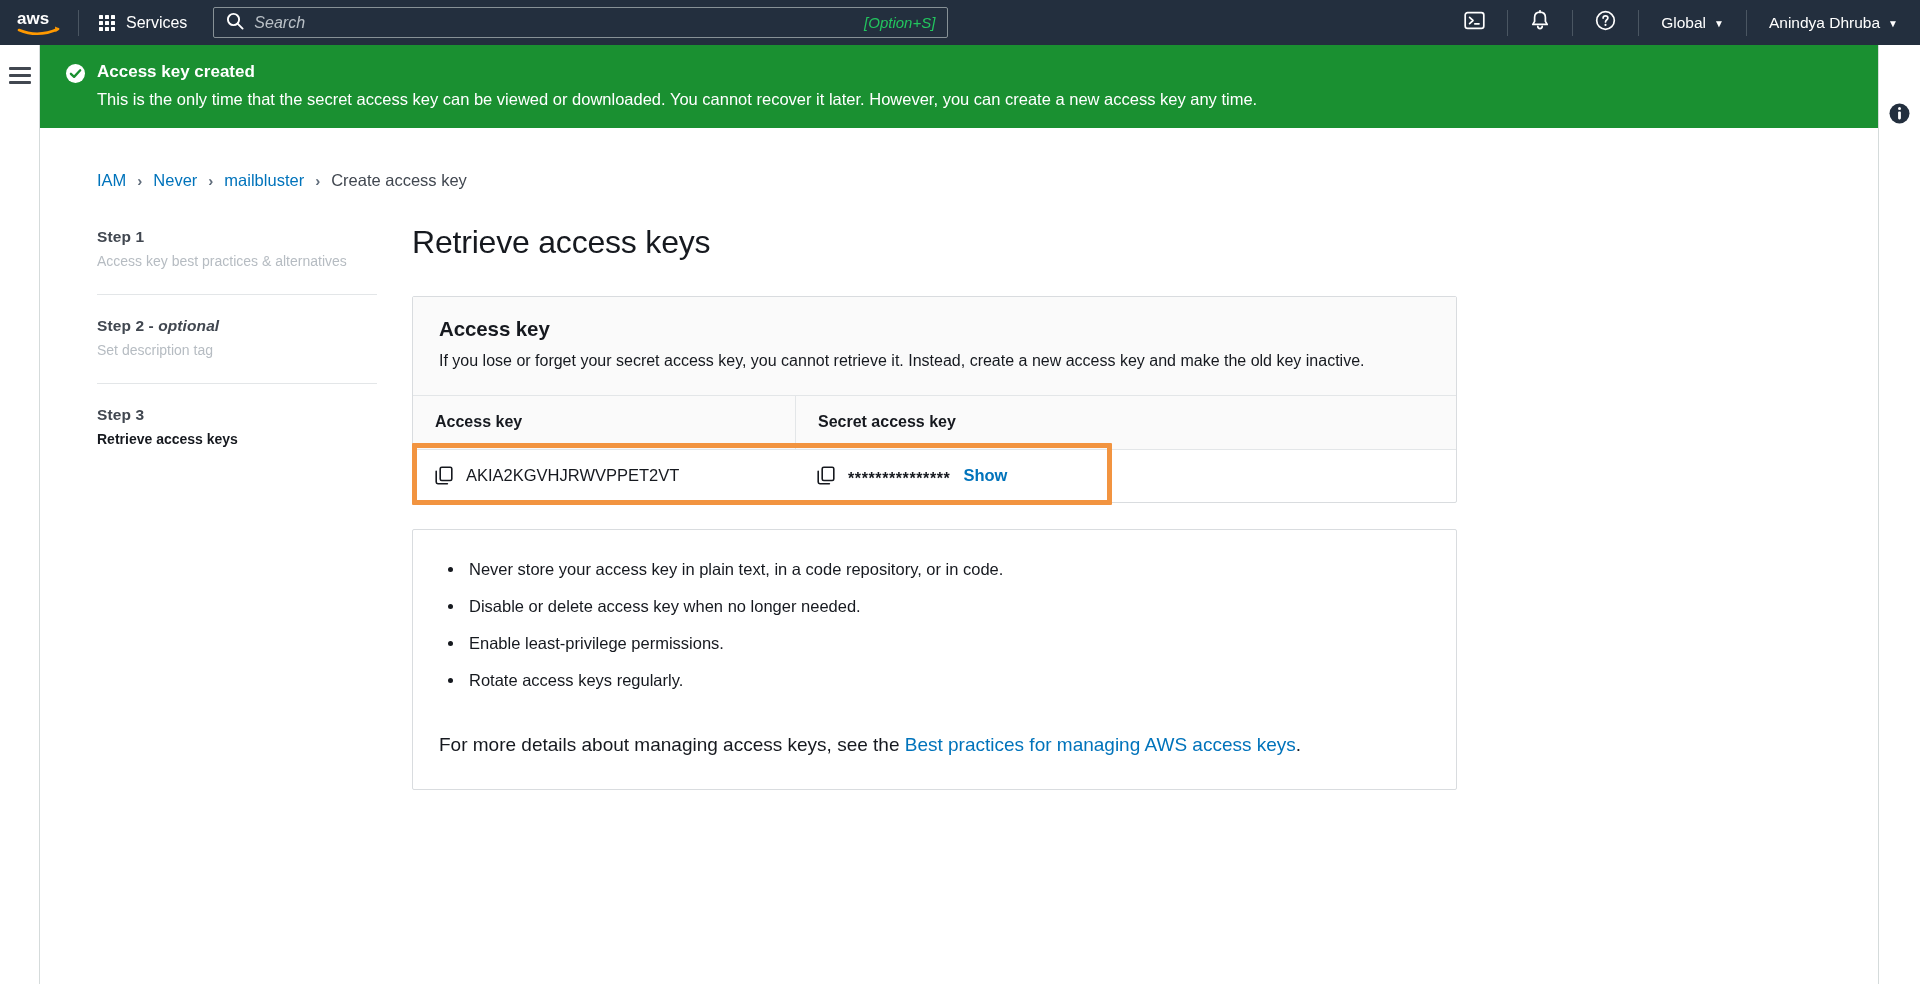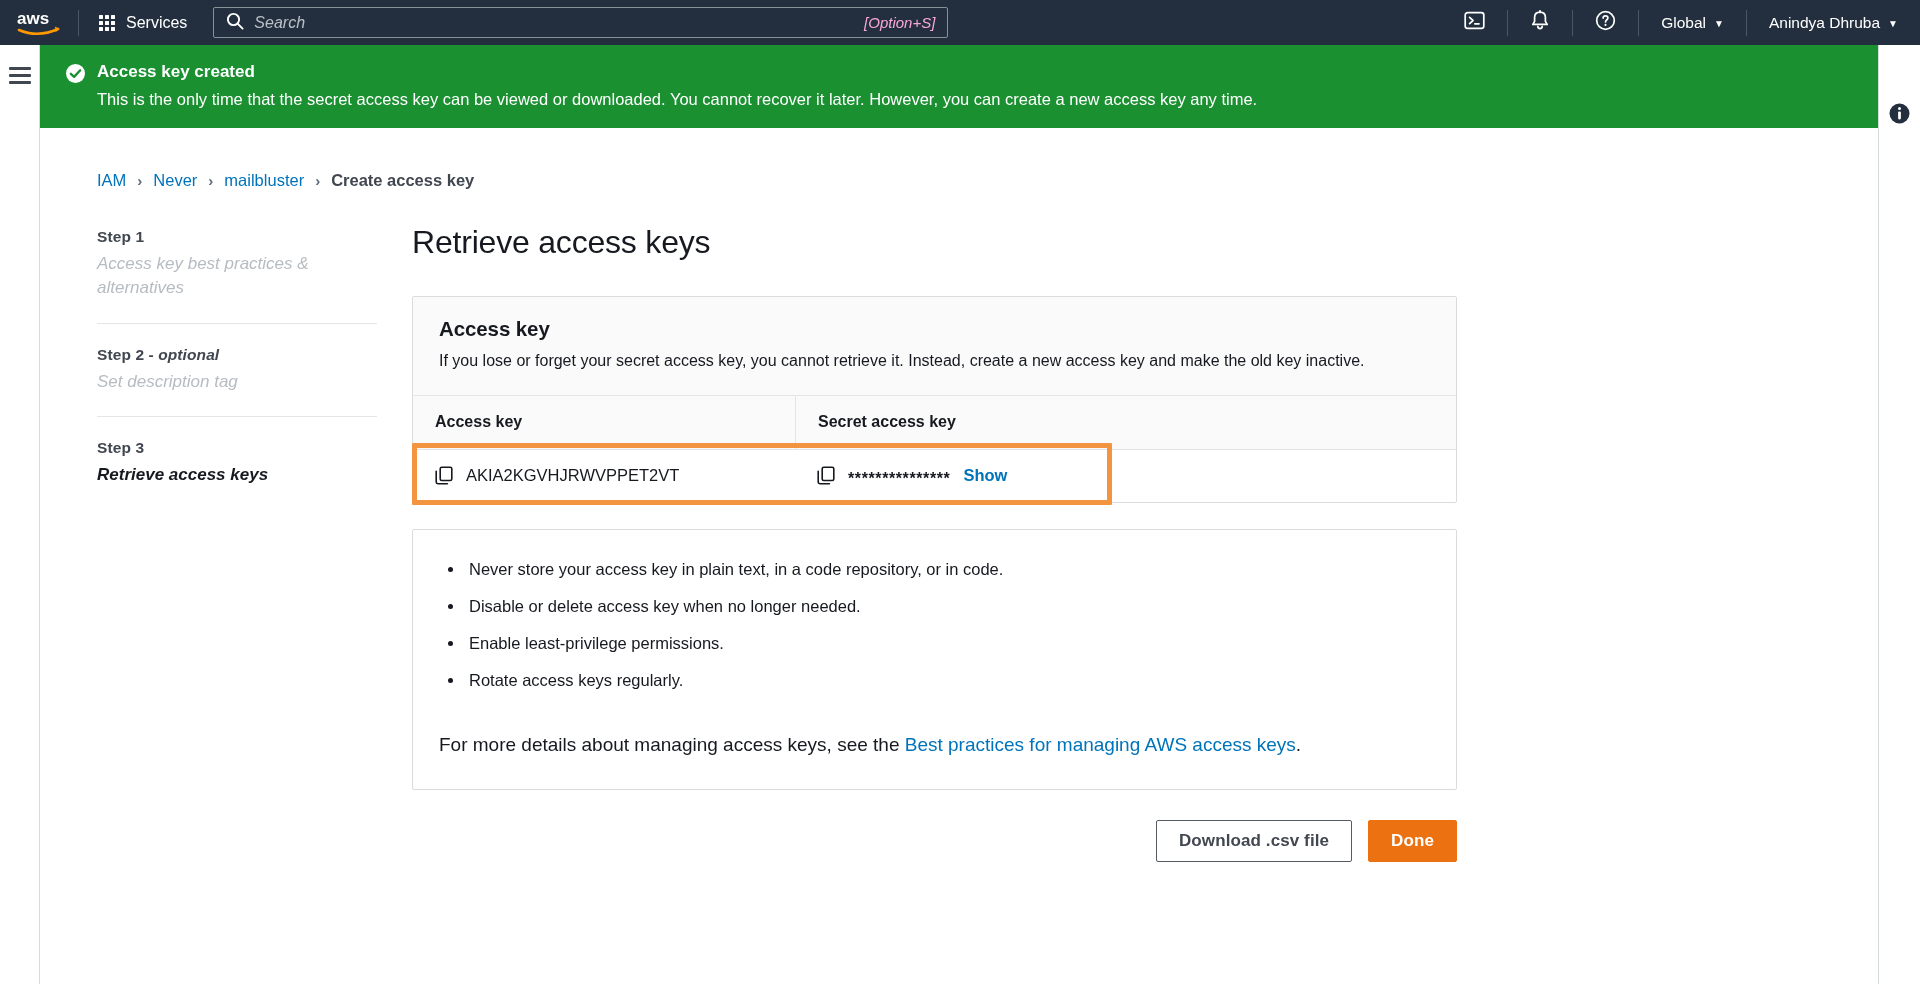--- a/index.html
+++ b/index.html
@@ -74,21 +74,21 @@
     background: transparent;
     border: none;
     outline: none;
     color: #ffffff;
     font-size: 16px;
     font-style: italic;
     font-family: "Liberation Sans", sans-serif;
   }
   .search-input::placeholder { color: #b9c0c6; font-style: italic; opacity: 1; }
   .search-hint {
-    color: #f9a8d4;
+    color: #22c55e;
     font-size: 15px;
     font-style: italic;
     margin-left: 10px;
     white-space: nowrap;
     text-align: center;
   }
 
   .nav-right {
     margin-left: auto;
     display: flex;
@@ -199,21 +199,21 @@
   }
   .breadcrumb {
     display: flex;
     align-items: center;
     gap: 11px;
     font-size: 16.5px;
     padding: 43px 0 0 57px;
     font-weight: bold;
   }
   .bc-link { color: #0073bb; cursor: pointer; font-weight: normal;}
-  .bc-current { color: #414750; font-weight: bold; }
+  .bc-current { color: #414750; font-weight: normal; }
   .bc-sep { color: #5f6b7a; font-size: 15px; font-weight: bold; }
 
   .body-row {
     display: flex;
     padding: 34px 0 0 57px;
   }
 
   
   .steps {
     width: 300px;
@@ -224,25 +224,24 @@
   .step-block + .step-block { border-top: 1px solid #e3e6e8; padding-top: 22px; }
   .step-num {
     font-size: 15.5px;
     color: #414750;
     font-weight: bold;
     margin-bottom: 6px;
     letter-spacing: 0.1px;
   }
   .step-num em { font-style: italic; font-weight: bold; }
   .step-label {
-    font-size: 17px;
+    font-size: 14px;
     color: #b6bcc2;
     line-height: 1.42;
     font-weight: 400;
-    font-style: italic;
   }
   .step-label.active { color: #16191f; font-weight: bold; }
 
   
   .center {
     flex: 1;
     max-width: 1060px;
     padding-left: 15px;
   }
   .page-title {
@@ -546,24 +545,20 @@
               <li>Never store your access key in plain text, in a code repository, or in code.</li>
               <li>Disable or delete access key when no longer needed.</li>
               <li>Enable least-privilege permissions.</li>
               <li>Rotate access keys regularly.</li>
             </ul>
             <div class="card-foot">
               <span>For more details about managing access keys, see the </span><span class="inline-link">Best practices for managing AWS access keys</span><span>.</span>
             </div>
           </div>
 
-          <div class="actions">
-            <div class="btn btn-secondary">Download .csv file</div>
-            <div class="btn btn-primary">Done</div>
-          </div>
 
         </div>
       </div>
     </div>
   </div>
 
   <div class="rail-right">
     <div class="info-icon">
       <svg width="21" height="21" viewBox="0 0 21 21">
         <circle cx="10.5" cy="10.5" r="10" fill="#232f3e"></circle>

